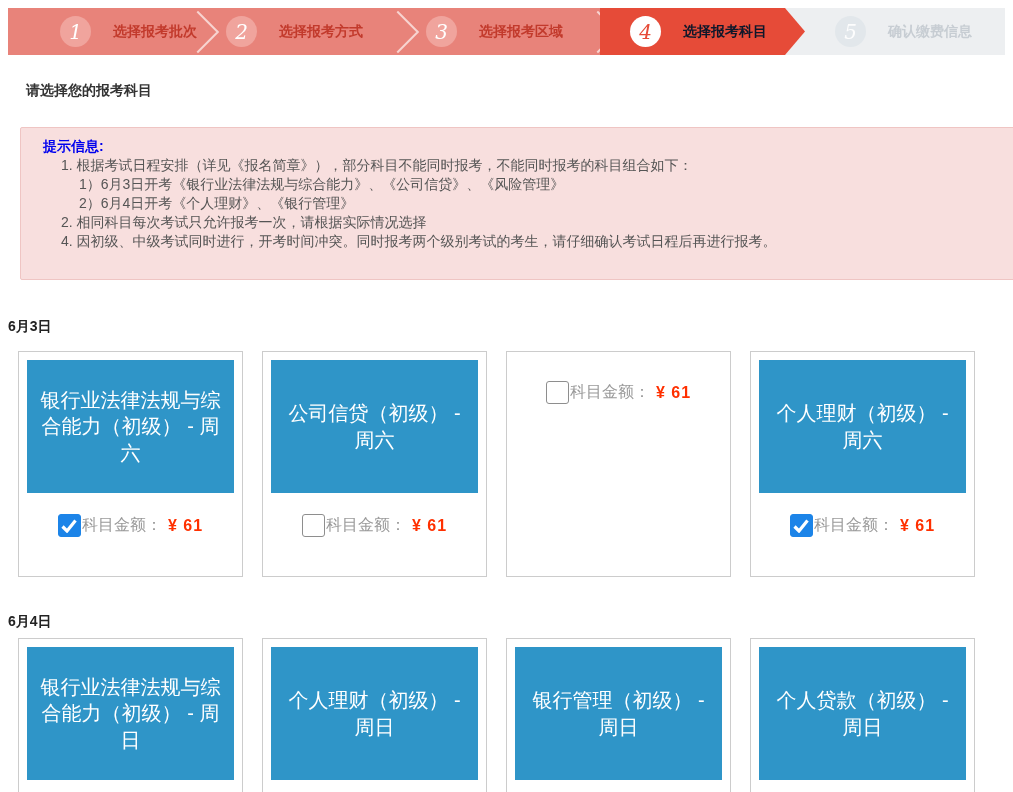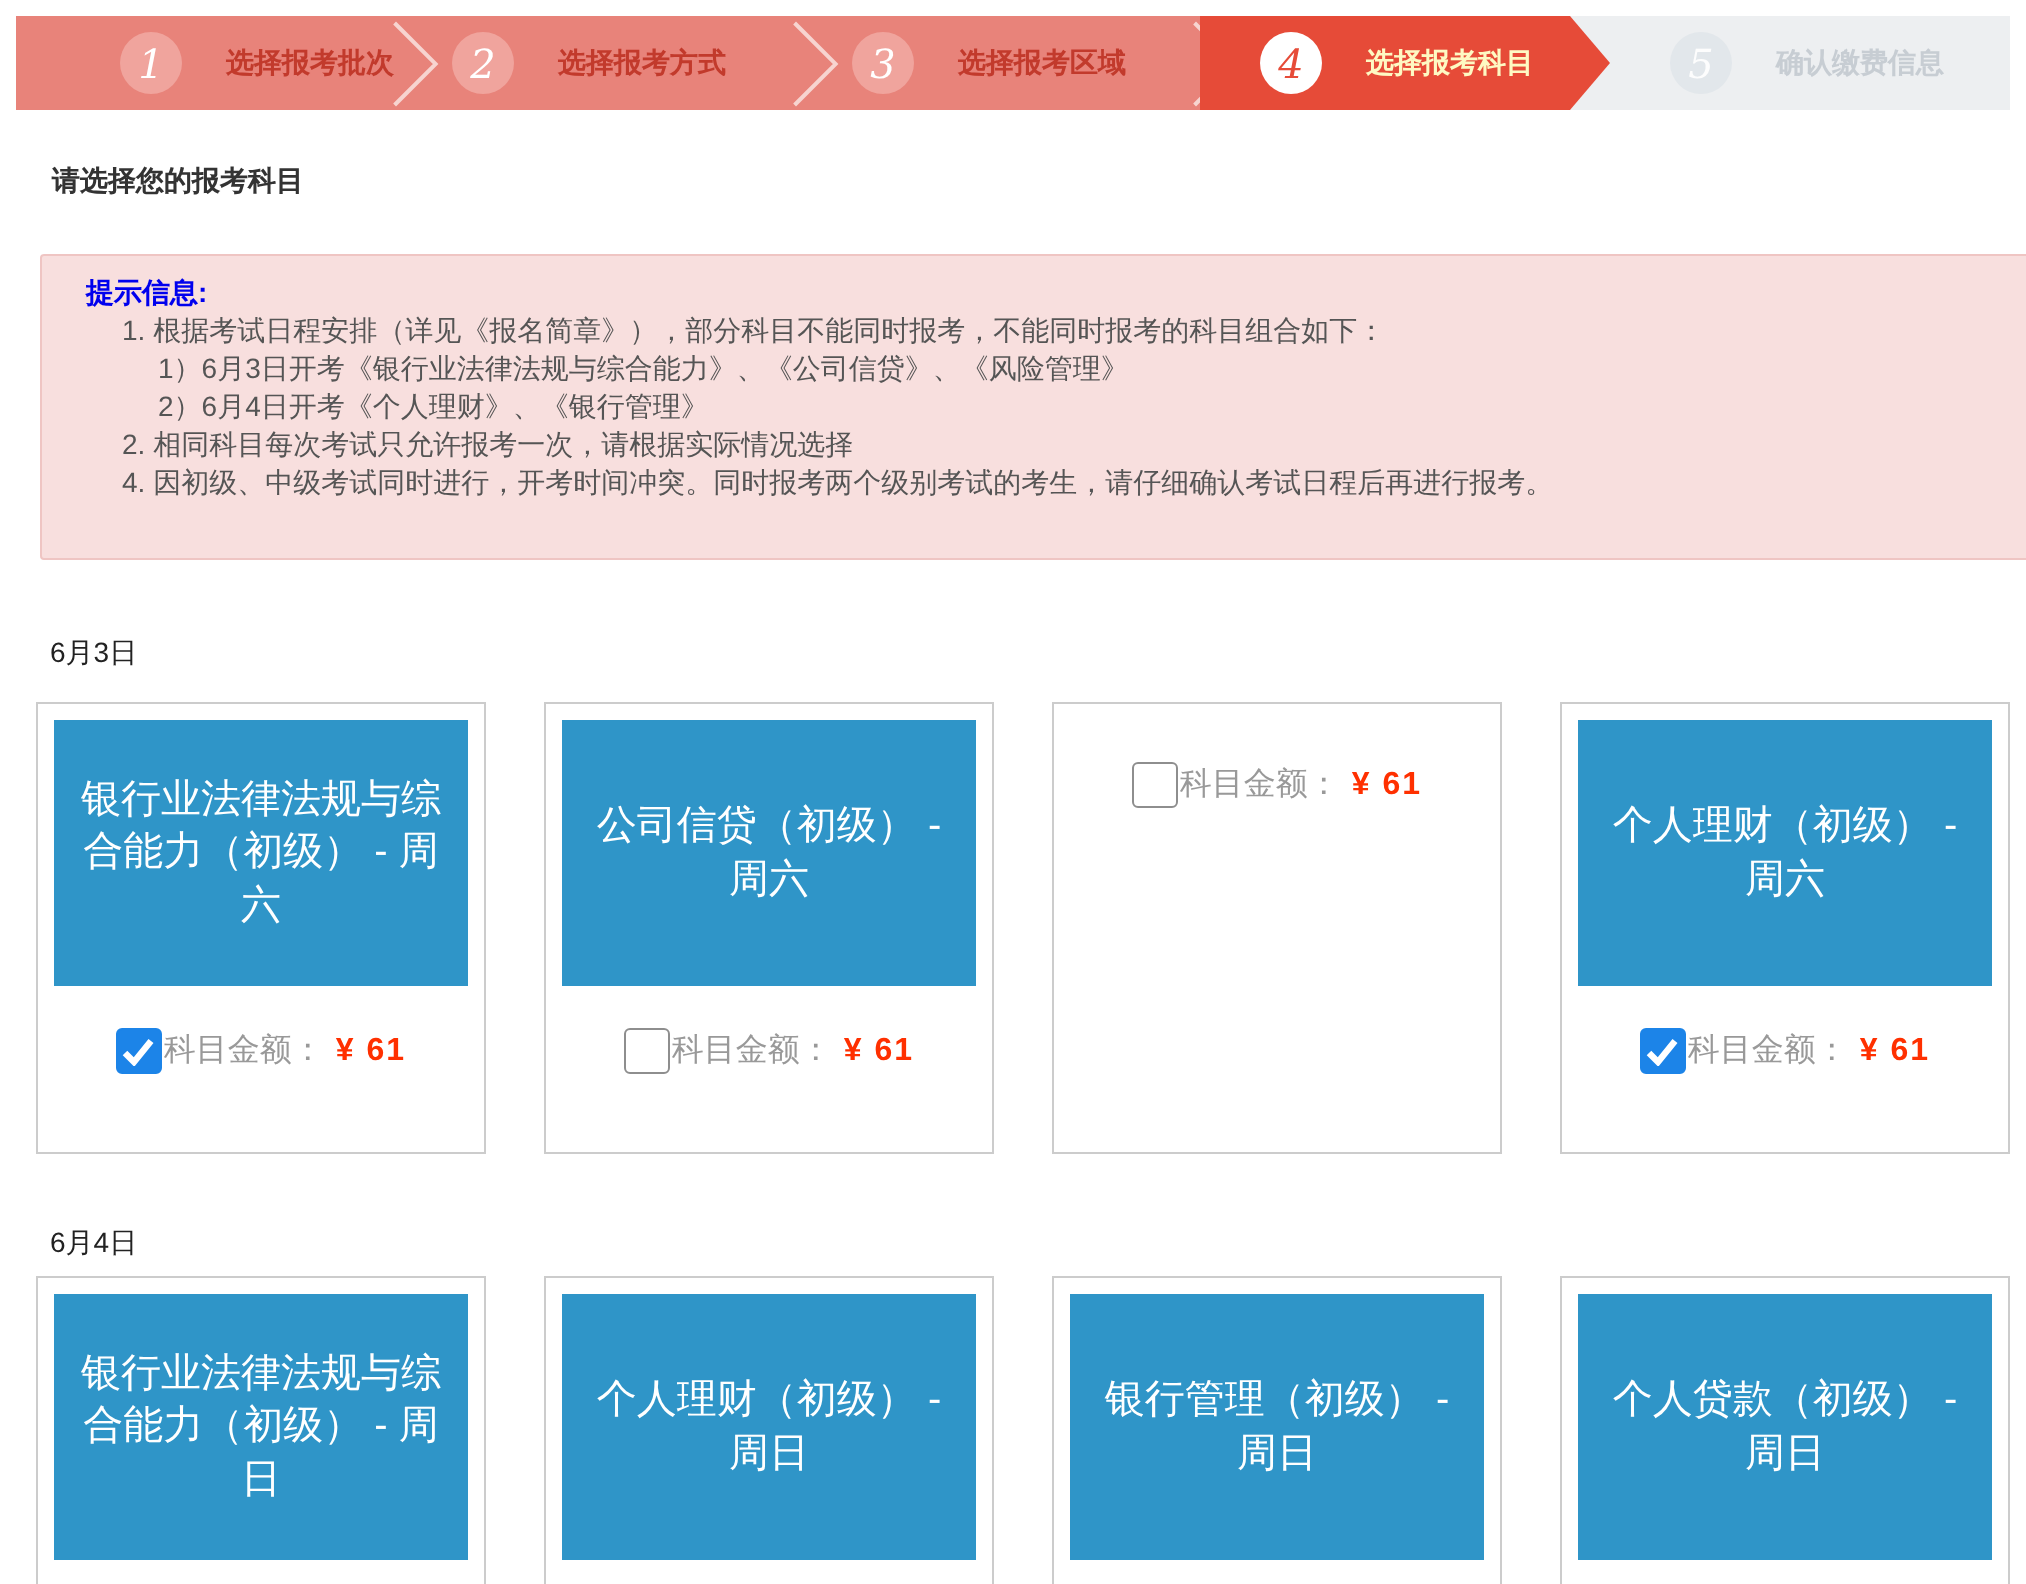--- a/index.html
+++ b/index.html
@@ -24,21 +24,21 @@
     display:flex; align-items:center; justify-content:center;
     font-family:"DejaVu Serif","Liberation Serif",serif; font-style:italic;
     font-size:20px; line-height:1;
   }
   .step-label { margin-left:22px; font-size:14px; font-weight:bold; white-space:nowrap; }
   .step.done .step-circle   { background:#f0a49d; color:#fff; }
   .step.done .step-label    { color:#c23a2c; }
   .step.active { background:var(--activered,#e64b38); z-index:2;
     clip-path:polygon(0 0, 185px 0, 100% 50%, 185px 100%, 0 100%); }
   .step.active .step-circle { background:#fff; color:var(--activered,#e64b38); }
-  .step.active .step-label  { color:#fef9c3; }
+  .step.active .step-label  { color:#0f172a; }
   .step.pending .step-circle{ background:#e2e7eb; color:#fdfdfd; }
   .step.pending .step-label { color:#c7cdd3; }
   .step .sep {
     position:absolute; right:-13px; top:50%; width:30px; height:30px;
     transform:translateY(-50%) rotate(45deg);
     border-top:2px solid rgba(255,255,255,.65);
     border-right:2px solid rgba(255,255,255,.65);
     pointer-events:none;
   }
 
@@ -49,22 +49,22 @@
   .notice {
     position:absolute; left:20px; top:127px; width:997px; height:153px;
     background:var(--noticebg,#f8dfde); border:1px solid #efc5c3; border-radius:2px;
     padding:9px 20px 0 22px; font-size:14px; line-height:19px; color:#555;
   }
   .notice-title { color:#0000ee; font-weight:bold; }
   .notice-line.ind1 { padding-left:18px; }
   .notice-line.ind2 { padding-left:36px; }
 
   
-  .section-date { position:absolute; left:8px; font-size:14px; font-weight:normal; color:#222;margin-left:17px; }
-  .cards { position:absolute; left:18px; display:flex; gap:29px; }
+  .section-date { position:absolute; left:8px; font-size:14px; font-weight:bold; color:#222; }
+  .cards { position:absolute; left:18px; display:flex; gap:19px; }
   .card {
     width:225px; height:226px; background:#fff;
     border:1px solid #ccc; padding:8px;
   }
   .card-tile {
     width:100%; height:133px; background:var(--tileblue,#2f95c8);
     color:#fff; font-size:20px; line-height:1.32; text-align:center;
     display:flex; align-items:center; justify-content:center; padding:0 5px;
     cursor:pointer;
   }

